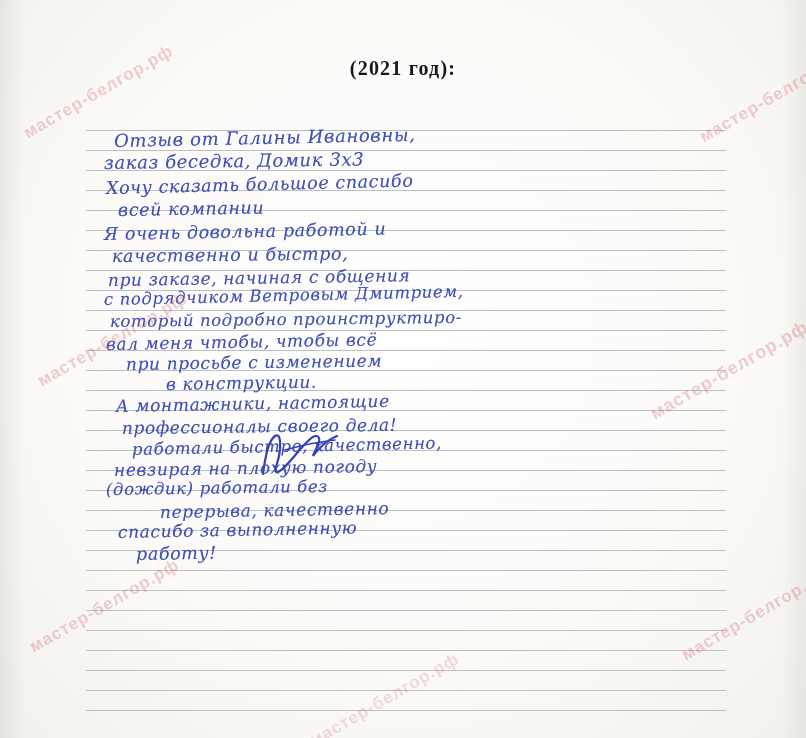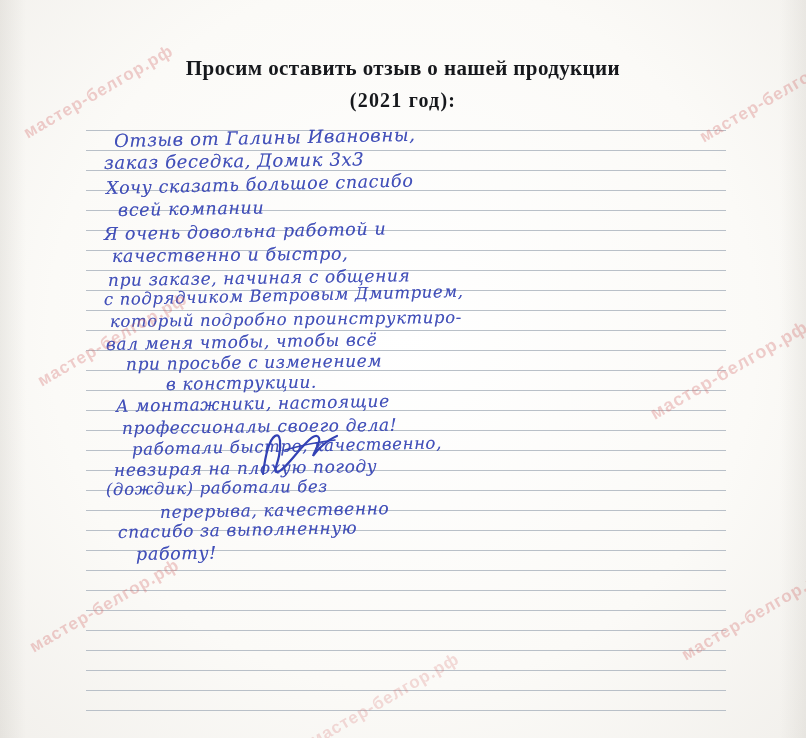--- a/index.html
+++ b/index.html
@@ -125,21 +125,20 @@
 </head>
 <body>
 
 <div id="page">
 
   <div class="paper-bg"></div>
   <div class="paper-shadow-left"></div>
   <div class="paper-shadow-right"></div>
 
   <div class="heading">
-    <span>Просим оставить отзыв о нашей продукции</span>
     <span class="line2">(2021 год):</span>
   </div>
 
   <div class="rules" id="rules">
       <div class="rule" style="top: 0px; background: rgb(185, 192, 200);"></div>
       <div class="rule" style="top: 20px; background: rgb(185, 192, 200);"></div>
       <div class="rule" style="top: 40px; background: rgb(185, 192, 200);"></div>
       <div class="rule" style="top: 60px; background: rgb(185, 192, 200);"></div>
       <div class="rule" style="top: 80px; background: rgb(185, 192, 200);"></div>
       <div class="rule" style="top: 100px; background: rgb(185, 192, 200);"></div>

